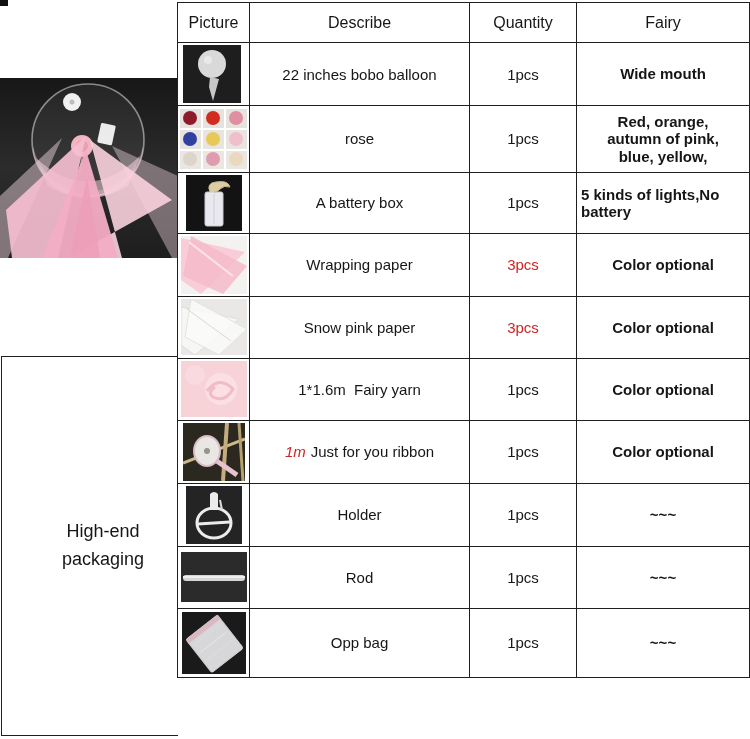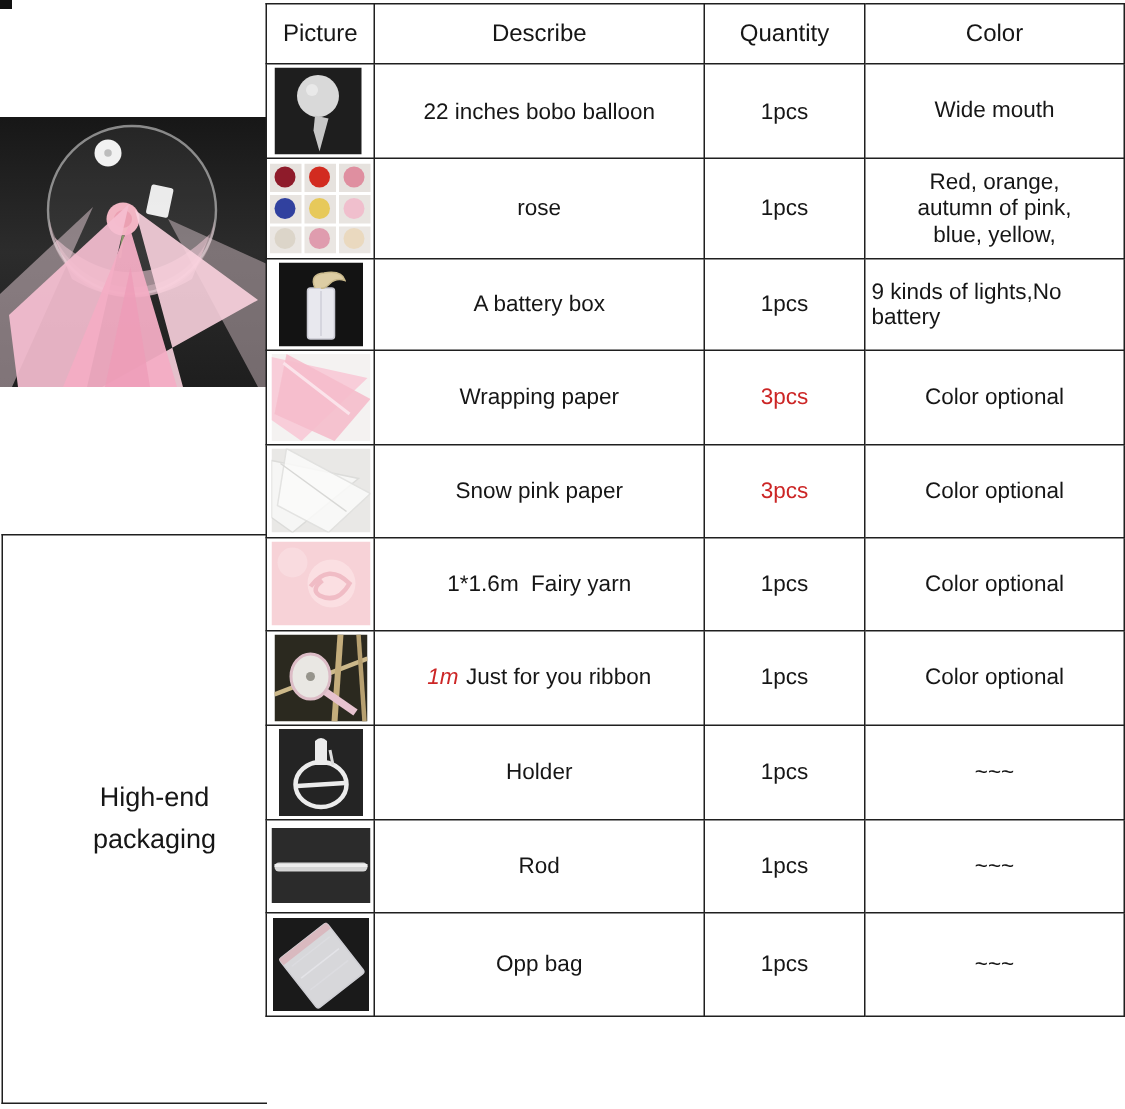--- a/index.html
+++ b/index.html
@@ -29,21 +29,21 @@
     border:1.5px solid var(--border);
     padding:7px 3px;text-align:center;vertical-align:middle;
     font-weight:normal;overflow:hidden;
   }
   .spec th{font-size:16px;height:40px;}
   .spec td{font-size:15px;}
   col.c-pic{width:72px;} col.c-desc{width:220px;} col.c-qty{width:107px;} col.c-rem{width:173px;}
   td.pic{padding:0;}
   td.pic svg{display:block;margin:2px auto;}
   td.desc{white-space:pre-wrap;}
-  td.rem{white-space:pre-line;line-height:1.15;}
+  td.rem{white-space:pre-line;line-height:1.15;font-weight:bold;}
   td.rem.align-left{text-align:left;padding-left:4px;}
   .qty-red,.red{color:var(--quantity-highlight);}
   .red{margin-right:5px;font-style:italic;}
 </style>
 </head>
 <body>
 
 <div class="page">
 
   <div class="corner-mark"></div>
@@ -92,21 +92,21 @@
         <col class="c-pic">
         <col class="c-desc">
         <col class="c-qty">
         <col class="c-rem">
       </colgroup>
     <tbody>
         <tr>
       <th>Picture</th>
       <th>Describe</th>
       <th>Quantity</th>
-      <th>Color</th>
+      <th>Fairy</th>
     </tr>
 
     <tr style="height:63px">
       <td class="pic">
         <svg width="62" height="58" viewBox="0 0 62 58">
           <rect width="58" height="58" fill="#1e1e1e"></rect>
           <circle cx="29" cy="19" r="14" fill="#d9d9d9"></circle>
           <circle cx="25" cy="15" r="4" fill="#e9e9e9"></circle>
           <polygon points="27,32 36,34 30,56 26,42" fill="#c7c7c7"></polygon>
         </svg>
@@ -153,21 +153,21 @@
       <td class="pic">
         <svg width="56" height="56" viewBox="0 0 56 56">
           <rect width="56" height="56" fill="#131313"></rect>
           <rect x="19" y="17" width="18" height="34" rx="2" fill="#e8e8ee" stroke="#c9c9d2"></rect>
           <line x1="28" y1="19" x2="28" y2="49" stroke="#cfcfd8"></line>
           <path d="M24 17 Q20 8 30 7 Q42 5 44 12 Q38 10 34 14 Q30 18 28 17" fill="#ddcda4" stroke="#c9b98c"></path>
         </svg>
       </td>
       <td class="desc">A battery box</td>
       <td>1pcs</td>
-      <td class="rem align-left">9 kinds of lights,No battery</td>
+      <td class="rem align-left">5 kinds of lights,No battery</td>
     </tr>
 
     <tr style="height:62px">
       <td class="pic">
         <svg width="66" height="58" viewBox="0 0 66 58">
           <rect width="66" height="58" fill="#f4f2f1"></rect>
           <polygon points="0,2 64,16 20,58 0,44" fill="#f8cdd9"></polygon>
           <polygon points="10,0 66,30 42,58 2,40" fill="#f5bccb" opacity="0.9"></polygon>
           <line x1="8" y1="6" x2="52" y2="40" stroke="#fbe3ea" stroke-width="2"></line>
         </svg>

